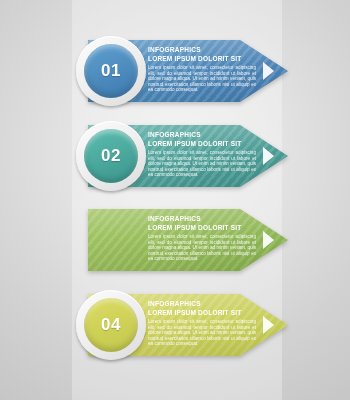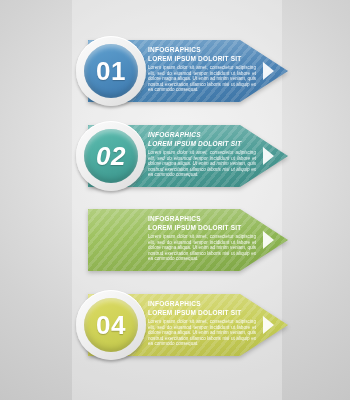--- a/index.html
+++ b/index.html
@@ -123,21 +123,21 @@
     top: 8px;
     width: 54px;
     height: 54px;
     border-radius: 50%;
     display: flex;
     align-items: center;
     justify-content: center;
     box-shadow: inset 0 -3px 6px rgba(0,0,0,0.18), inset 0 3px 5px rgba(255,255,255,0.45);
   }
   .badge .num {
-    font-size: 26px;
+    font-size: 17px;
     font-weight: bold;
     color: #ffffff;
     letter-spacing: 0.5px;
     text-shadow: 0 1px 1px rgba(0,0,0,0.22);
   }
 </style>
 </head>
 <body>
 
 <div class="stage">
@@ -156,21 +156,21 @@
       <div class="t-sub">LOREM IPSUM DOLORIT SIT</div>
       <div class="t-body">Lorem ipsum dolor sit amet, consectetur adipiscing elit, sed do eiusmod tempor incididunt ut labore et dolore magna aliqua. Ut enim ad minim veniam, quis nostrud exercitation ullamco laboris nisi ut aliquip ex ea commodo consequat.</div>
     </div>
     <div class="badge">
       <div class="inner" id="badge0" style="background: linear-gradient(160deg, rgb(95, 160, 207) 0%, rgb(61, 121, 174) 100%);">
         <span class="num">01</span>
       </div>
     </div>
   </div>
 
-  <div class="row" id="row1" style="top: 119px; font-style: italic;">
+  <div class="row" id="row1" style="top: 119px;">
     <div class="arrow-wrap">
       <div class="arrow" id="arrow1" style="background: linear-gradient(120deg, rgb(79, 169, 160) 0%, rgb(63, 145, 139) 100%);">
         <div class="stripes"></div>
         <div class="sheen"></div>
       </div>
       <div class="tip-glyph"></div>
     </div>
     <div class="txt">
       <div class="t-head">INFOGRAPHICS</div>
       <div class="t-sub">LOREM IPSUM DOLORIT SIT</div>

